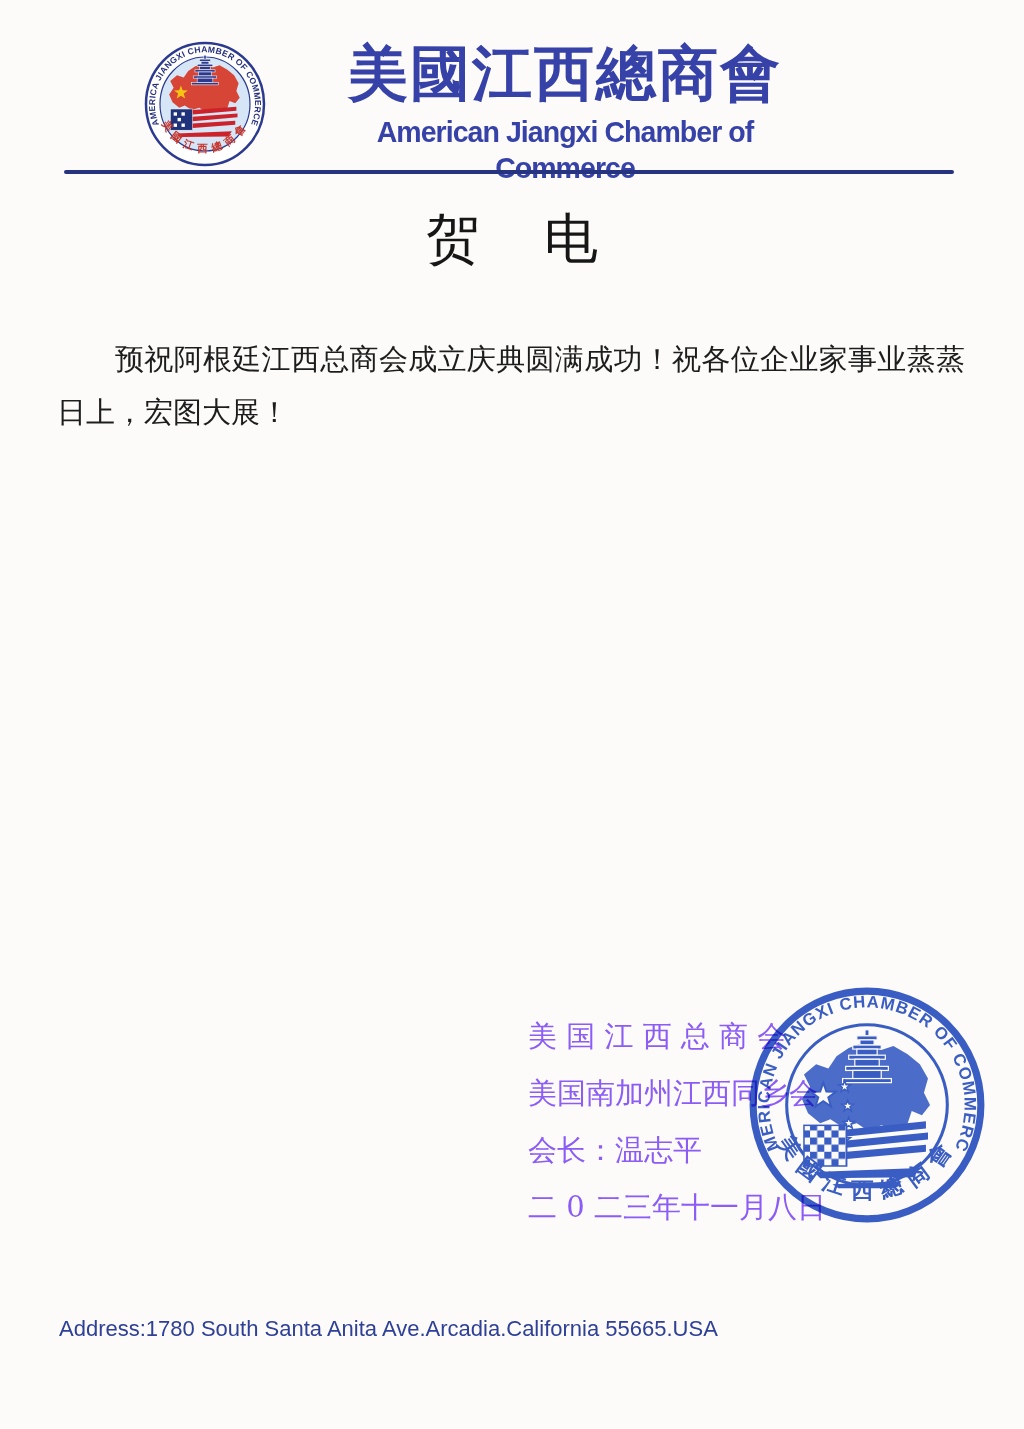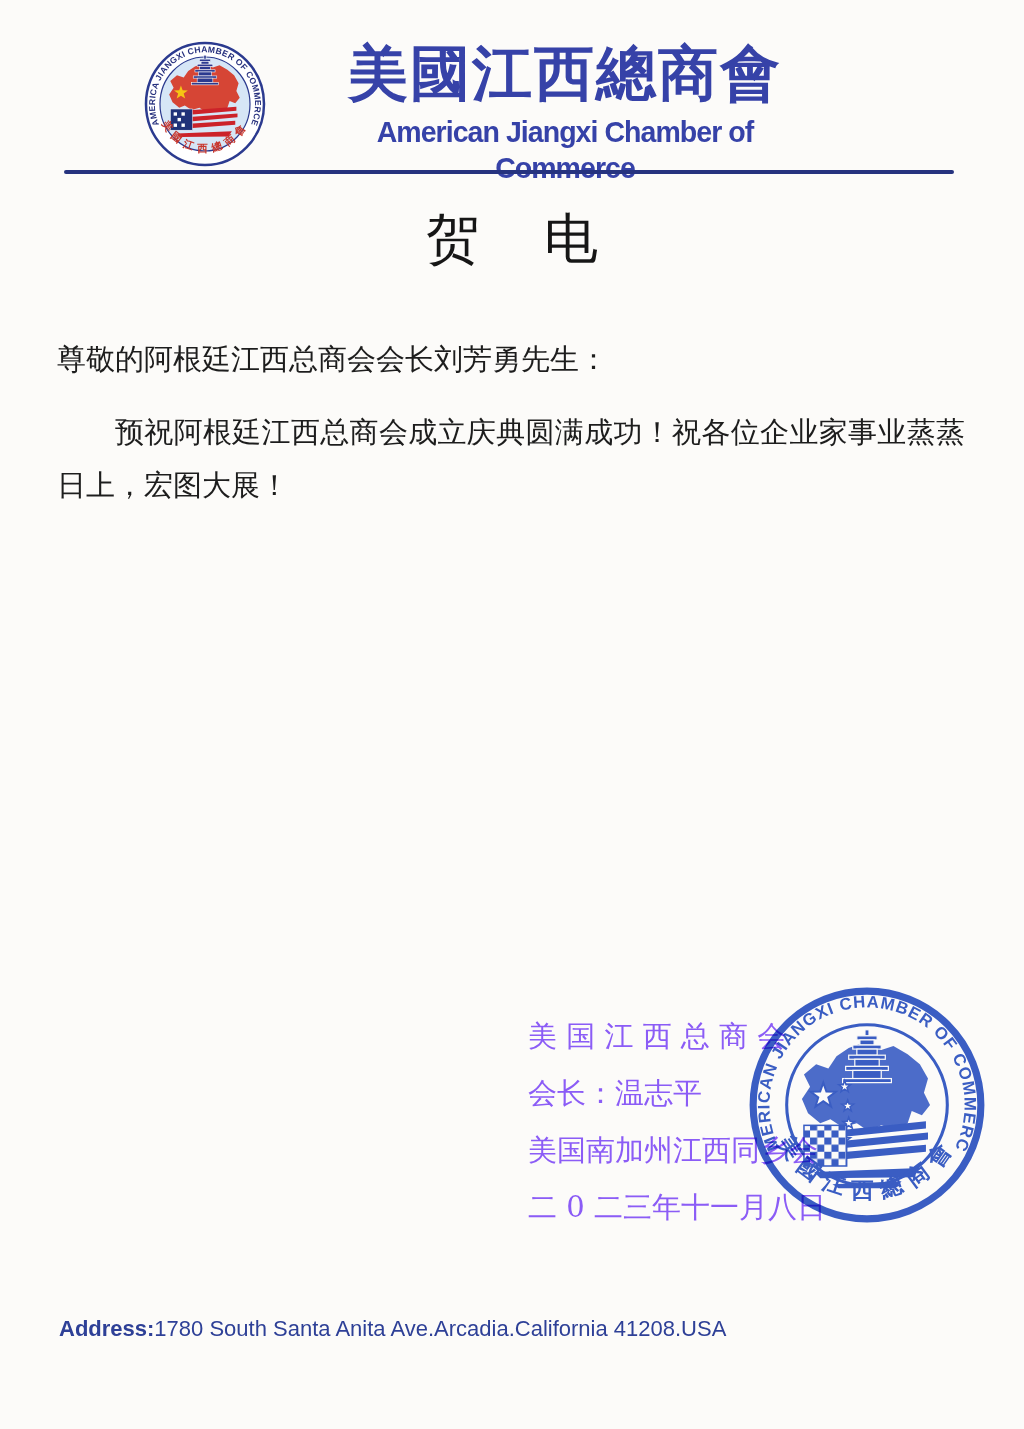--- a/index.html
+++ b/index.html
@@ -80,21 +80,21 @@
     font-family:"DejaVu Sans","Liberation Sans",sans-serif;
     font-weight:700;font-size:10.5px;letter-spacing:5px;
     fill:#c8352c;
   }
   
   .address{
     position:absolute;left:59px;top:1316px;
     font-family:"Liberation Sans","DejaVu Sans",sans-serif;
     font-size:22px;color:#2e4097;letter-spacing:0;
   }
-  .addr-label{font-weight:700;}
+  .addr-label{font-weight:400;}
 </style>
 </head>
 <body>
 
 <div class="page">
 
   <svg class="logo" viewBox="0 0 126 128">
     <defs>
       <path id="logoTopArc" d="M 16,82 A 50,52 0 1 1 110,82" fill="none"></path>
       <path id="logoBotArc" d="M 18,77 A 47,49 0 0 0 108,77" fill="none"></path>
@@ -140,28 +140,27 @@
   <div class="org-zh">美國江西總商會</div>
   <div class="org-en">American Jiangxi Chamber of Commerce</div>
   <div class="rule"></div>
 
   <div class="doc-title">
     <span>贺</span>
     <span>电</span>
   </div>
 
   <div class="body-text">
-    <p class="salutation">尊敬的阿根廷江西总商会会长刘芳勇先生：</p>
     <p class="para para-3">预祝阿根廷江西总商会成立庆典圆满成功！祝各位企业家事业蒸蒸日上，宏图大展！</p>
   </div>
 
   <div class="signature">
     <div>美 国 江 西 总 商 会</div>
+    <div>美国南加州江西同乡会</div>
     <div>会长：温志平</div>
-    <div>美国南加州江西同乡会</div>
     <div>二 0 二三年十一月八日</div>
   </div>
 
   <svg class="stamp" viewBox="0 0 240 240">
     <defs>
       <path id="stampTopArc" d="M 33,160.6 A 96,96 0 1 1 207,160.6" fill="none"></path>
       <path id="stampBotArc" d="M 28,145 A 97,97 0 0 0 212,145" fill="none"></path>
       <pattern id="chk" width="14" height="14" patternUnits="userSpaceOnUse">
         <rect width="14" height="14" fill="#ffffff"></rect>
         <rect width="7" height="7" fill="#2f55c5"></rect>
@@ -203,16 +202,16 @@
         <path fill="#2f55c5" d="M -20,42 L 58,35 L 58,42 L -20,49 Z"></path>
         <path fill="#2f55c5" d="M -52,62 L 52,58 L 46,67 L -46,68 Z"></path>
         <path fill="#2f55c5" d="M -34,74 L 34,71 L 28,78 L -28,78 Z"></path>
       </g>
     </g>
     <text class="stamp-ring-text"><textPath href="#stampTopArc" startOffset="50%" text-anchor="middle">AMERICAN JIANGXI CHAMBER OF COMMERCE</textPath></text>
     <text class="stamp-bottom-text"><textPath href="#stampBotArc" startOffset="50%" text-anchor="middle">美國江西總商會</textPath></text>
   </svg>
 
   <div class="address">
-    <span class="addr-label">Address:</span><span>1780 South Santa Anita Ave.Arcadia.California 41208.USA</span>
+    <span class="addr-label">Address:</span><span>1780 South Santa Anita Ave.Arcadia.California 55665.USA</span>
   </div>
 
 </div>
 
 </body></html>

